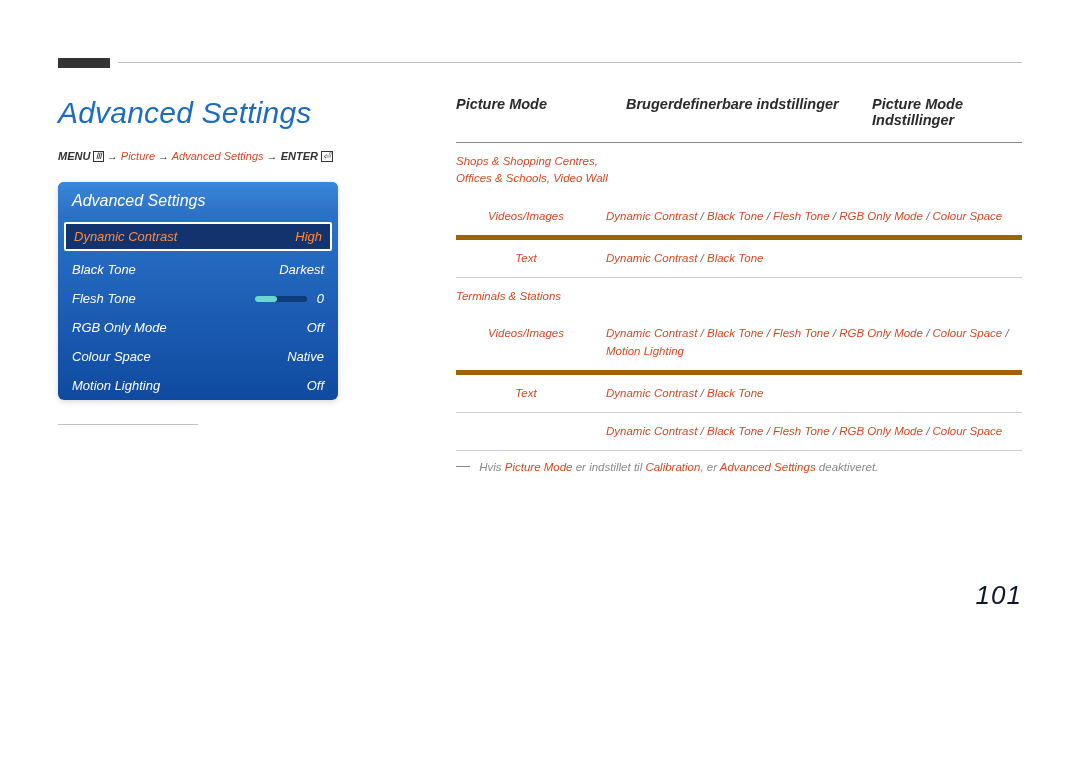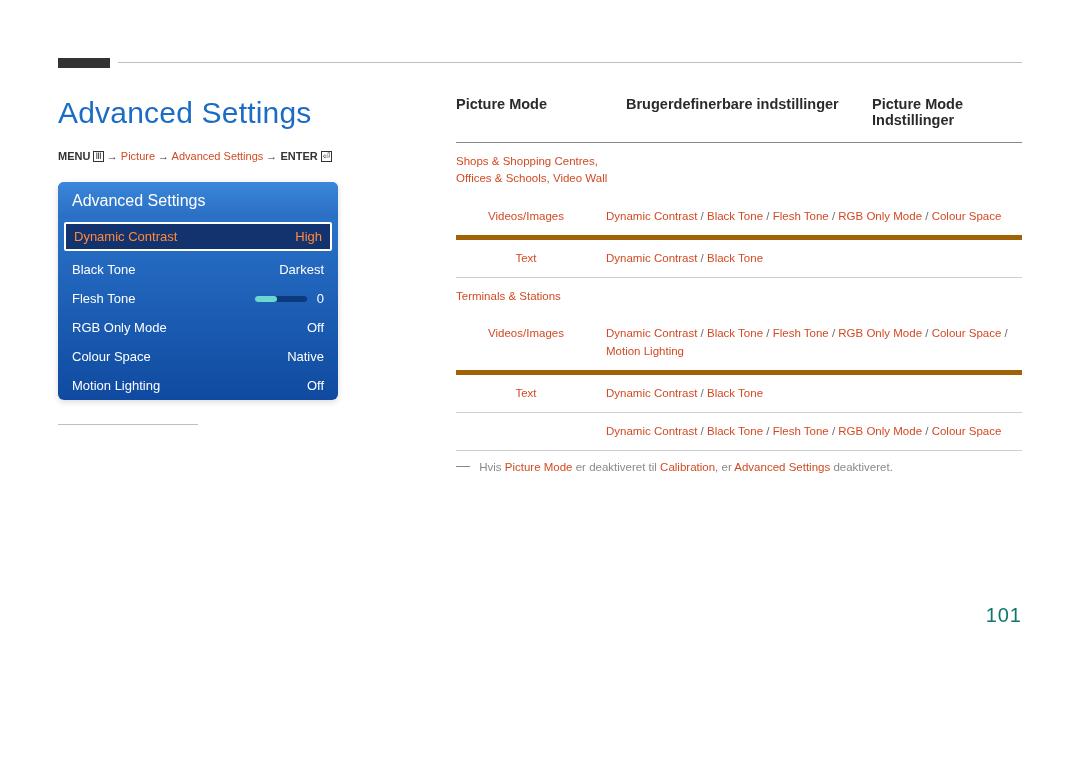--- a/index.html
+++ b/index.html
@@ -1,17 +1,17 @@
 <!DOCTYPE html>
 <html><head>
 <meta charset="utf-8">
 <style>
   * { box-sizing: border-box; margin: 0; padding: 0; }
   html, body { width: 1080px; height: 763px; background: #fff; font-family: "Segoe UI", "Helvetica Neue", Arial, sans-serif; color: #3a3a3a; }
-  .page { position: relative; width: 1080px; height: 641px; padding: 58px 58px 0 58px; }
+  .page { position: relative; width: 1080px; height: 641px; padding: 58px 58px 0 58px; font-style: italic; }
   .chapter-mark { position: absolute; left: 58px; top: 58px; width: 52px; height: 10px; background: #333; }
   .rule-top { position: absolute; left: 118px; right: 58px; top: 62px; height: 1px; background: #bfbfbf; }
   .left-col { position: absolute; left: 58px; top: 96px; width: 340px; }
   .right-col { position: absolute; left: 456px; right: 58px; top: 96px; }
   .page-title { font-size: 30px; font-weight: 400; color: #1b6cc2; letter-spacing: .2px; margin-bottom: 20px; }
   .breadcrumb { font-size: 11px; color: #333; margin-bottom: 20px; }
   .breadcrumb .hl { color: #d24a23; }
   .breadcrumb .icon-box { display:inline-block; border:1px solid #333; font-size:9px; line-height:9px; padding:0 1px; vertical-align:1px; }
   .osd { width: 280px; border-radius: 6px; overflow: hidden; box-shadow: 0 2px 6px rgba(0,0,0,.15); background: linear-gradient(#2f7ad1, #0f4aa0); color: #fff; margin-bottom: 24px; }
   .osd-title { padding: 10px 14px 8px; font-size: 16px; font-weight: 400; background: linear-gradient(#3a87db, #2a6ec2); }
@@ -35,21 +35,21 @@
   .td { font-size: 11.5px; padding: 10px 10px 10px 0; line-height: 1.5; }
   .td.c1 { width: 170px; color:#d24a23; }
   .td.c2 { width: 150px; color:#d24a23; border-left:0;text-align:center; }
   .td.c3 { flex:1; color:#d24a23; }
   .sep { color:#6a6a6a; }
   .subrow { border-top: 5px solid #a16207; }
   .sub { display:flex; }
   .note { font-size: 11.5px; color: #8a8a8a; margin-top: 10px; }
   .note .m { color:#d24a23; }
   .note .dash { display:inline-block; width:14px; border-top:1px solid #888; vertical-align:4px; margin-right:6px; }
-  .pageno { position:absolute; right:58px; bottom:14px; font-size:20px; color:#0f766e; letter-spacing:1px; }
+  .pageno { position:absolute; right:58px; bottom:30px; font-size:26px; color:#0f172a; letter-spacing:1px; }
 </style>
 </head>
 <body>
 
 <div class="page">
   <div class="chapter-mark"></div>
   <div class="rule-top"></div>
 
   <div class="left-col">
     <h1 class="page-title">Advanced Settings</h1>
@@ -142,18 +142,18 @@
           <div class="sub">
             <div class="td c2"></div>
             <div class="td c3"><span><span>Dynamic Contrast</span> <span class="sep">/</span> <span>Black Tone</span> <span class="sep">/</span> <span>Flesh Tone</span> <span class="sep">/</span> <span>RGB Only Mode</span> <span class="sep">/</span> <span>Colour Space</span></span></div>
           </div>
         </div>
       </div>
     </div>
 
     <div class="note">
       <span class="dash"></span>
-      <span>Hvis </span><span class="m">Picture Mode</span><span> er deaktiveret til </span><span class="m">Calibration</span><span>, er </span><span class="m">Advanced Settings</span><span> deaktiveret.</span>
+      <span>Hvis </span><span class="m">Picture Mode</span><span> er indstillet til </span><span class="m">Calibration</span><span>, er </span><span class="m">Advanced Settings</span><span> deaktiveret.</span>
     </div>
   </div>
 
   <div class="pageno">101</div>
 </div>
 
 </body></html>

